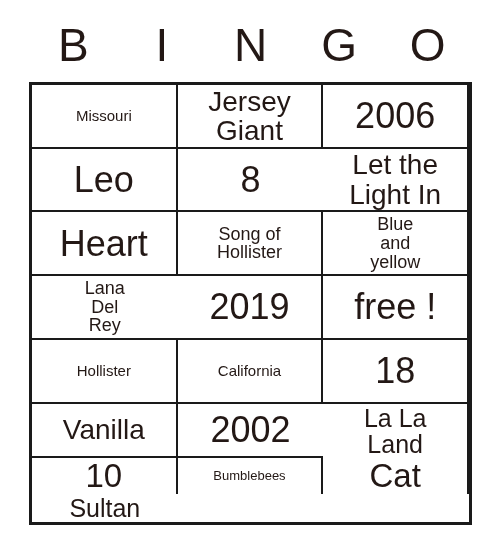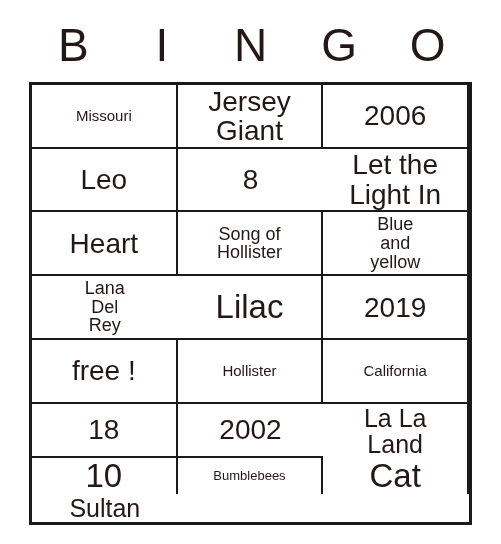--- a/index.html
+++ b/index.html
@@ -84,21 +84,21 @@
     white-space: pre-line;
     word-break: break-word;
   }
 
   
   .sz-xs   { font-size: 13px; }
   .sz-sm   { font-size: 15px; }
   .sz-md   { font-size: 18px; }
   .sz-lg   { font-size: 28px; }
   .sz-xl   { font-size: 25px; }
-  .sz-xxl  { font-size: 28px; }
+  .sz-xxl  { font-size: 36px; }
   .sz-xxxl { font-size: 33px; }
 </style>
 </head>
 <body>
 
 <div class="card">
 
   <div class="header-row">
     <div class="header-letter">B</div>
     <div class="header-letter">I</div>
@@ -141,38 +141,38 @@
         <span class="cell-text sz-md">Blue
 and
 yellow</span>
       </div>
     <div class="cell row-2 col-5">
         <span class="cell-text sz-md">Lana
 Del
 Rey</span>
       </div>
 
-    <div class="cell row-3 col-1">
-        <span class="cell-text sz-xxxl">Lilac</span>
-      </div>
     <div class="cell row-3 col-2">
         <span class="cell-text sz-xxl">2019</span>
       </div>
     <div class="cell row-3 col-3">
         <span class="cell-text sz-xxl">free !</span>
       </div>
     <div class="cell row-3 col-4">
         <span class="cell-text sz-sm">Hollister</span>
       </div>
 
     <div class="cell row-4 col-1">
         <span class="cell-text sz-sm">California</span>
       </div>
     <div class="cell row-4 col-3">
         <span class="cell-text sz-xxl">18</span>
+      </div>
+    <div class="cell row-4 col-4">
+        <span class="cell-text sz-lg">Vanilla</span>
       </div>
     <div class="cell row-4 col-5">
         <span class="cell-text sz-xxl">2002</span>
       </div>
 
     <div class="cell row-5 col-1">
         <span class="cell-text sz-xl">La La
 Land</span>
       </div>
     <div class="cell row-5 col-2">

